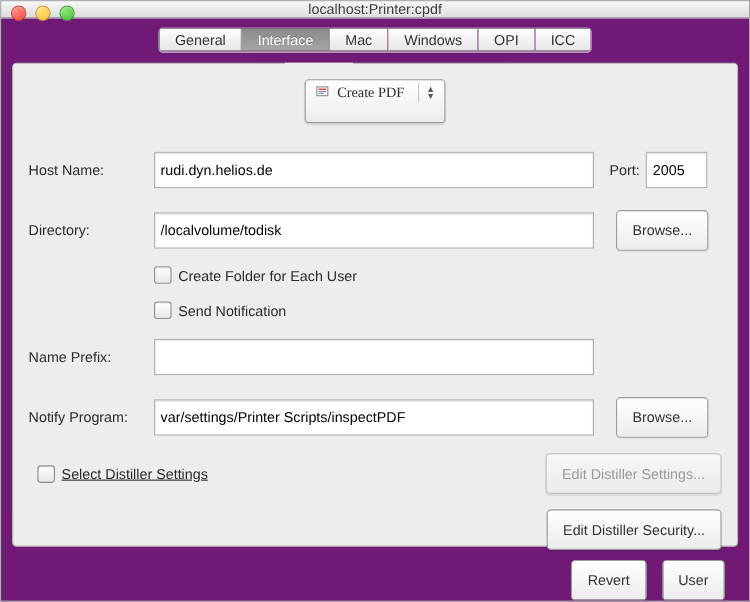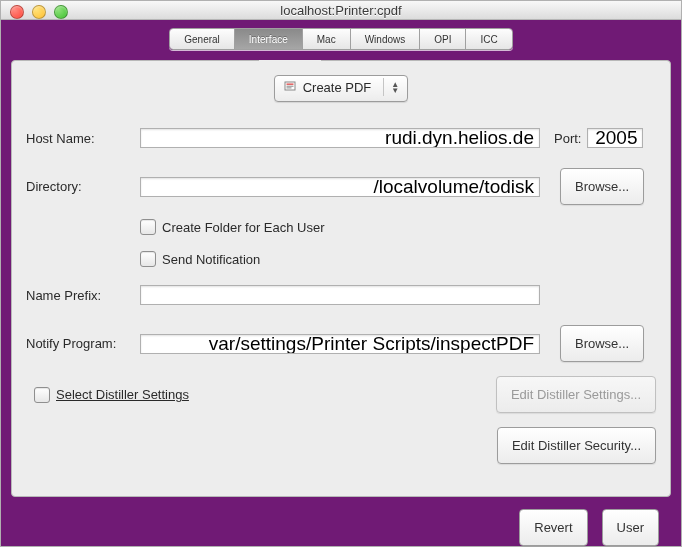--- a/index.html
+++ b/index.html
@@ -63,21 +63,21 @@
     border: 1px solid #a0a0a0;
     border-radius: 4px;
     overflow: hidden;
     box-shadow: 0 1px 0 rgba(255,255,255,.7);
   }
   .seg-btn {
     background: linear-gradient(#fdfdfd, #e6e6e6);
     border: none;
     border-right: 1px solid #a0a0a0;
     padding: 2px 14px;
-    font-size: 10px;
+    font-size: 13px;
     font-family: inherit;
     color: #333;
     height: 20px;
     cursor: default;
   }
   .seg-btn:last-child { border-right: none; }
   .seg-btn.selected {
     background: linear-gradient(#8a8a8a, #a6a6a6);
     color: #fff;
     text-shadow: 0 -1px 0 rgba(0,0,0,.3);
@@ -107,23 +107,24 @@
     margin-bottom: 26px;
   }
   .popup {
     display:inline-flex;
     align-items:center;
     height:22px;
     border:1px solid #9c9c9c;
     border-radius:4px;
     background: linear-gradient(#ffffff,#ececec);
     box-shadow: 0 1px 1px rgba(0,0,0,.1);
-    padding: 0 6px 3px 8px;
+    padding: 0 6px 16px 8px;
     font-size:13px;
     gap:6px;
+    font-family:Liberation Serif, serif;
   }
   .popup .arrows {
     width:12px;
     display:flex;
     flex-direction:column;
     align-items:center;
     line-height:5px;
     font-size:8px;
     color:#555;
     margin-left:6px;
@@ -137,29 +138,28 @@
     display:flex;
     align-items:center;
     margin-bottom: 14px;
   }
   .label-col {
     width: 110px;
     text-align:left;
     padding-right:4px;
   }
   input.text {
-    height:20px;
+    height:33px;
     border:1px solid #b0b0b0;
     background:#fff;
     font-family:inherit;
-    font-size:19px;
+    font-size:13px;
     padding:1px 5px;
     box-shadow: inset 0 1px 2px rgba(0,0,0,.12);
     box-sizing:border-box;
-    text-align:right;
   }
   .btn {
     height:37px;
     border:1px solid #9c9c9c;
     border-radius:4px;
     background: linear-gradient(#ffffff,#ececec);
     font-family:inherit;
     font-size:13px;
     padding:0 14px;
     box-shadow: 0 1px 1px rgba(0,0,0,.08);

